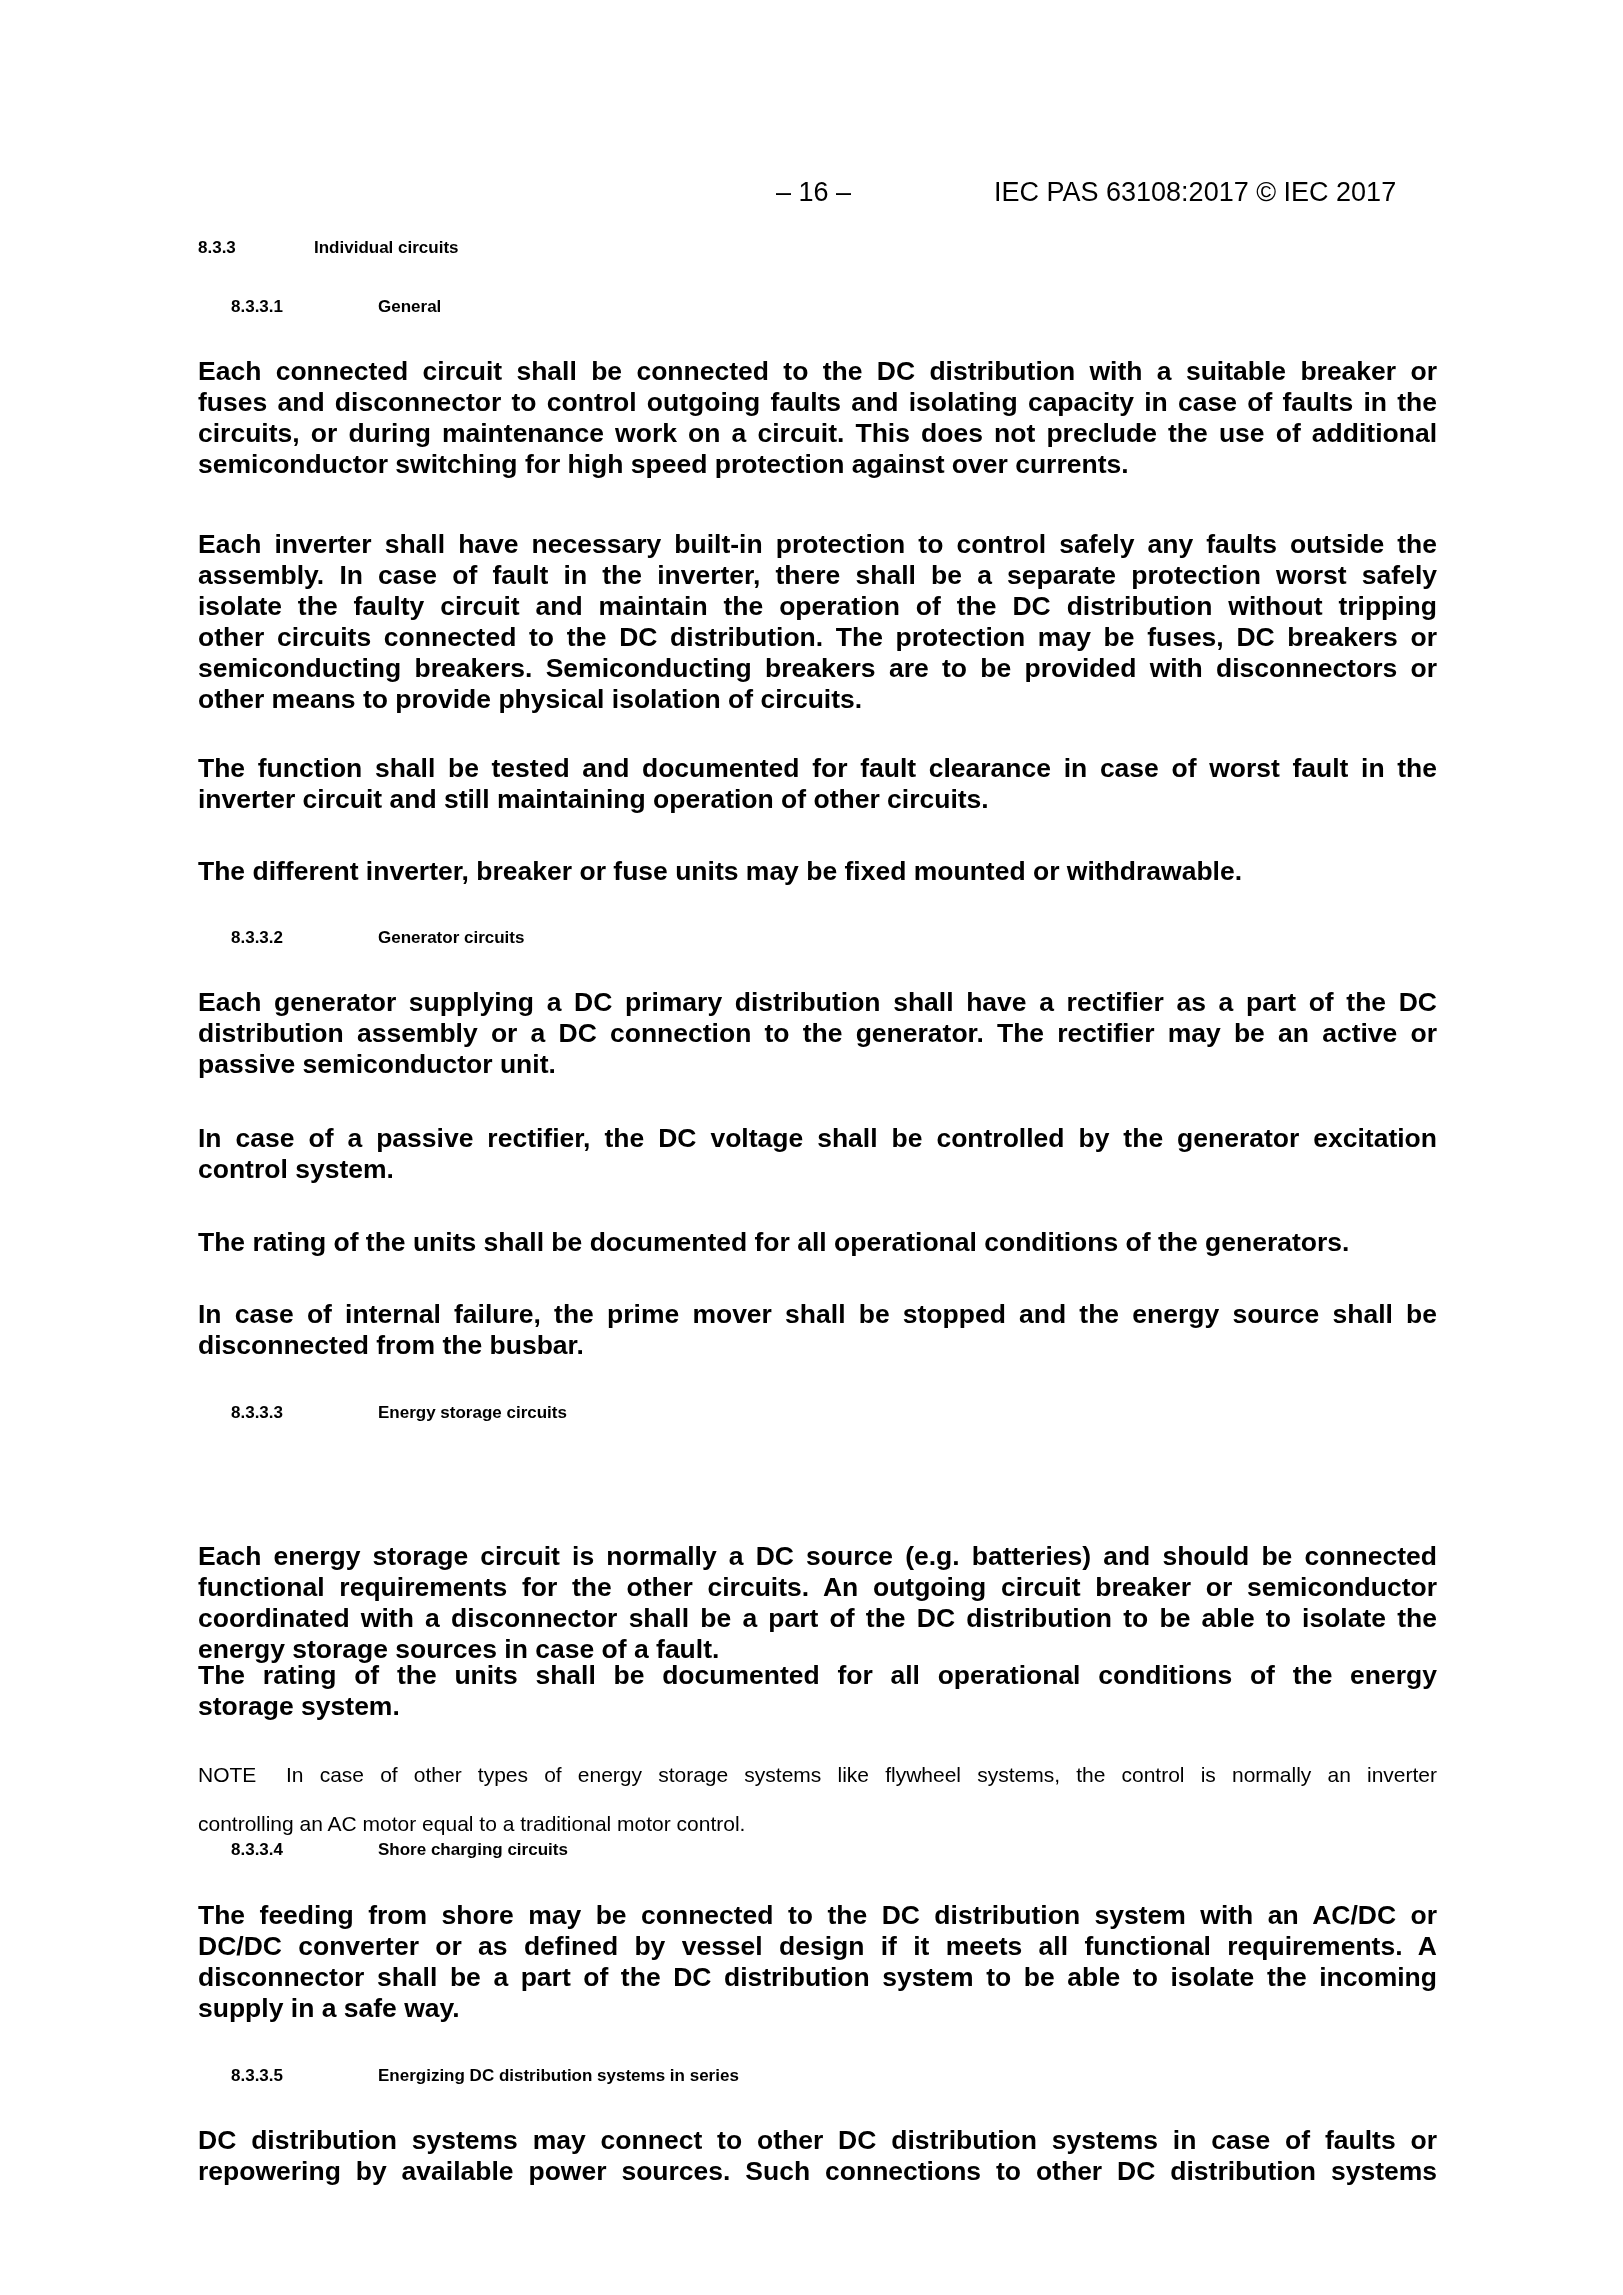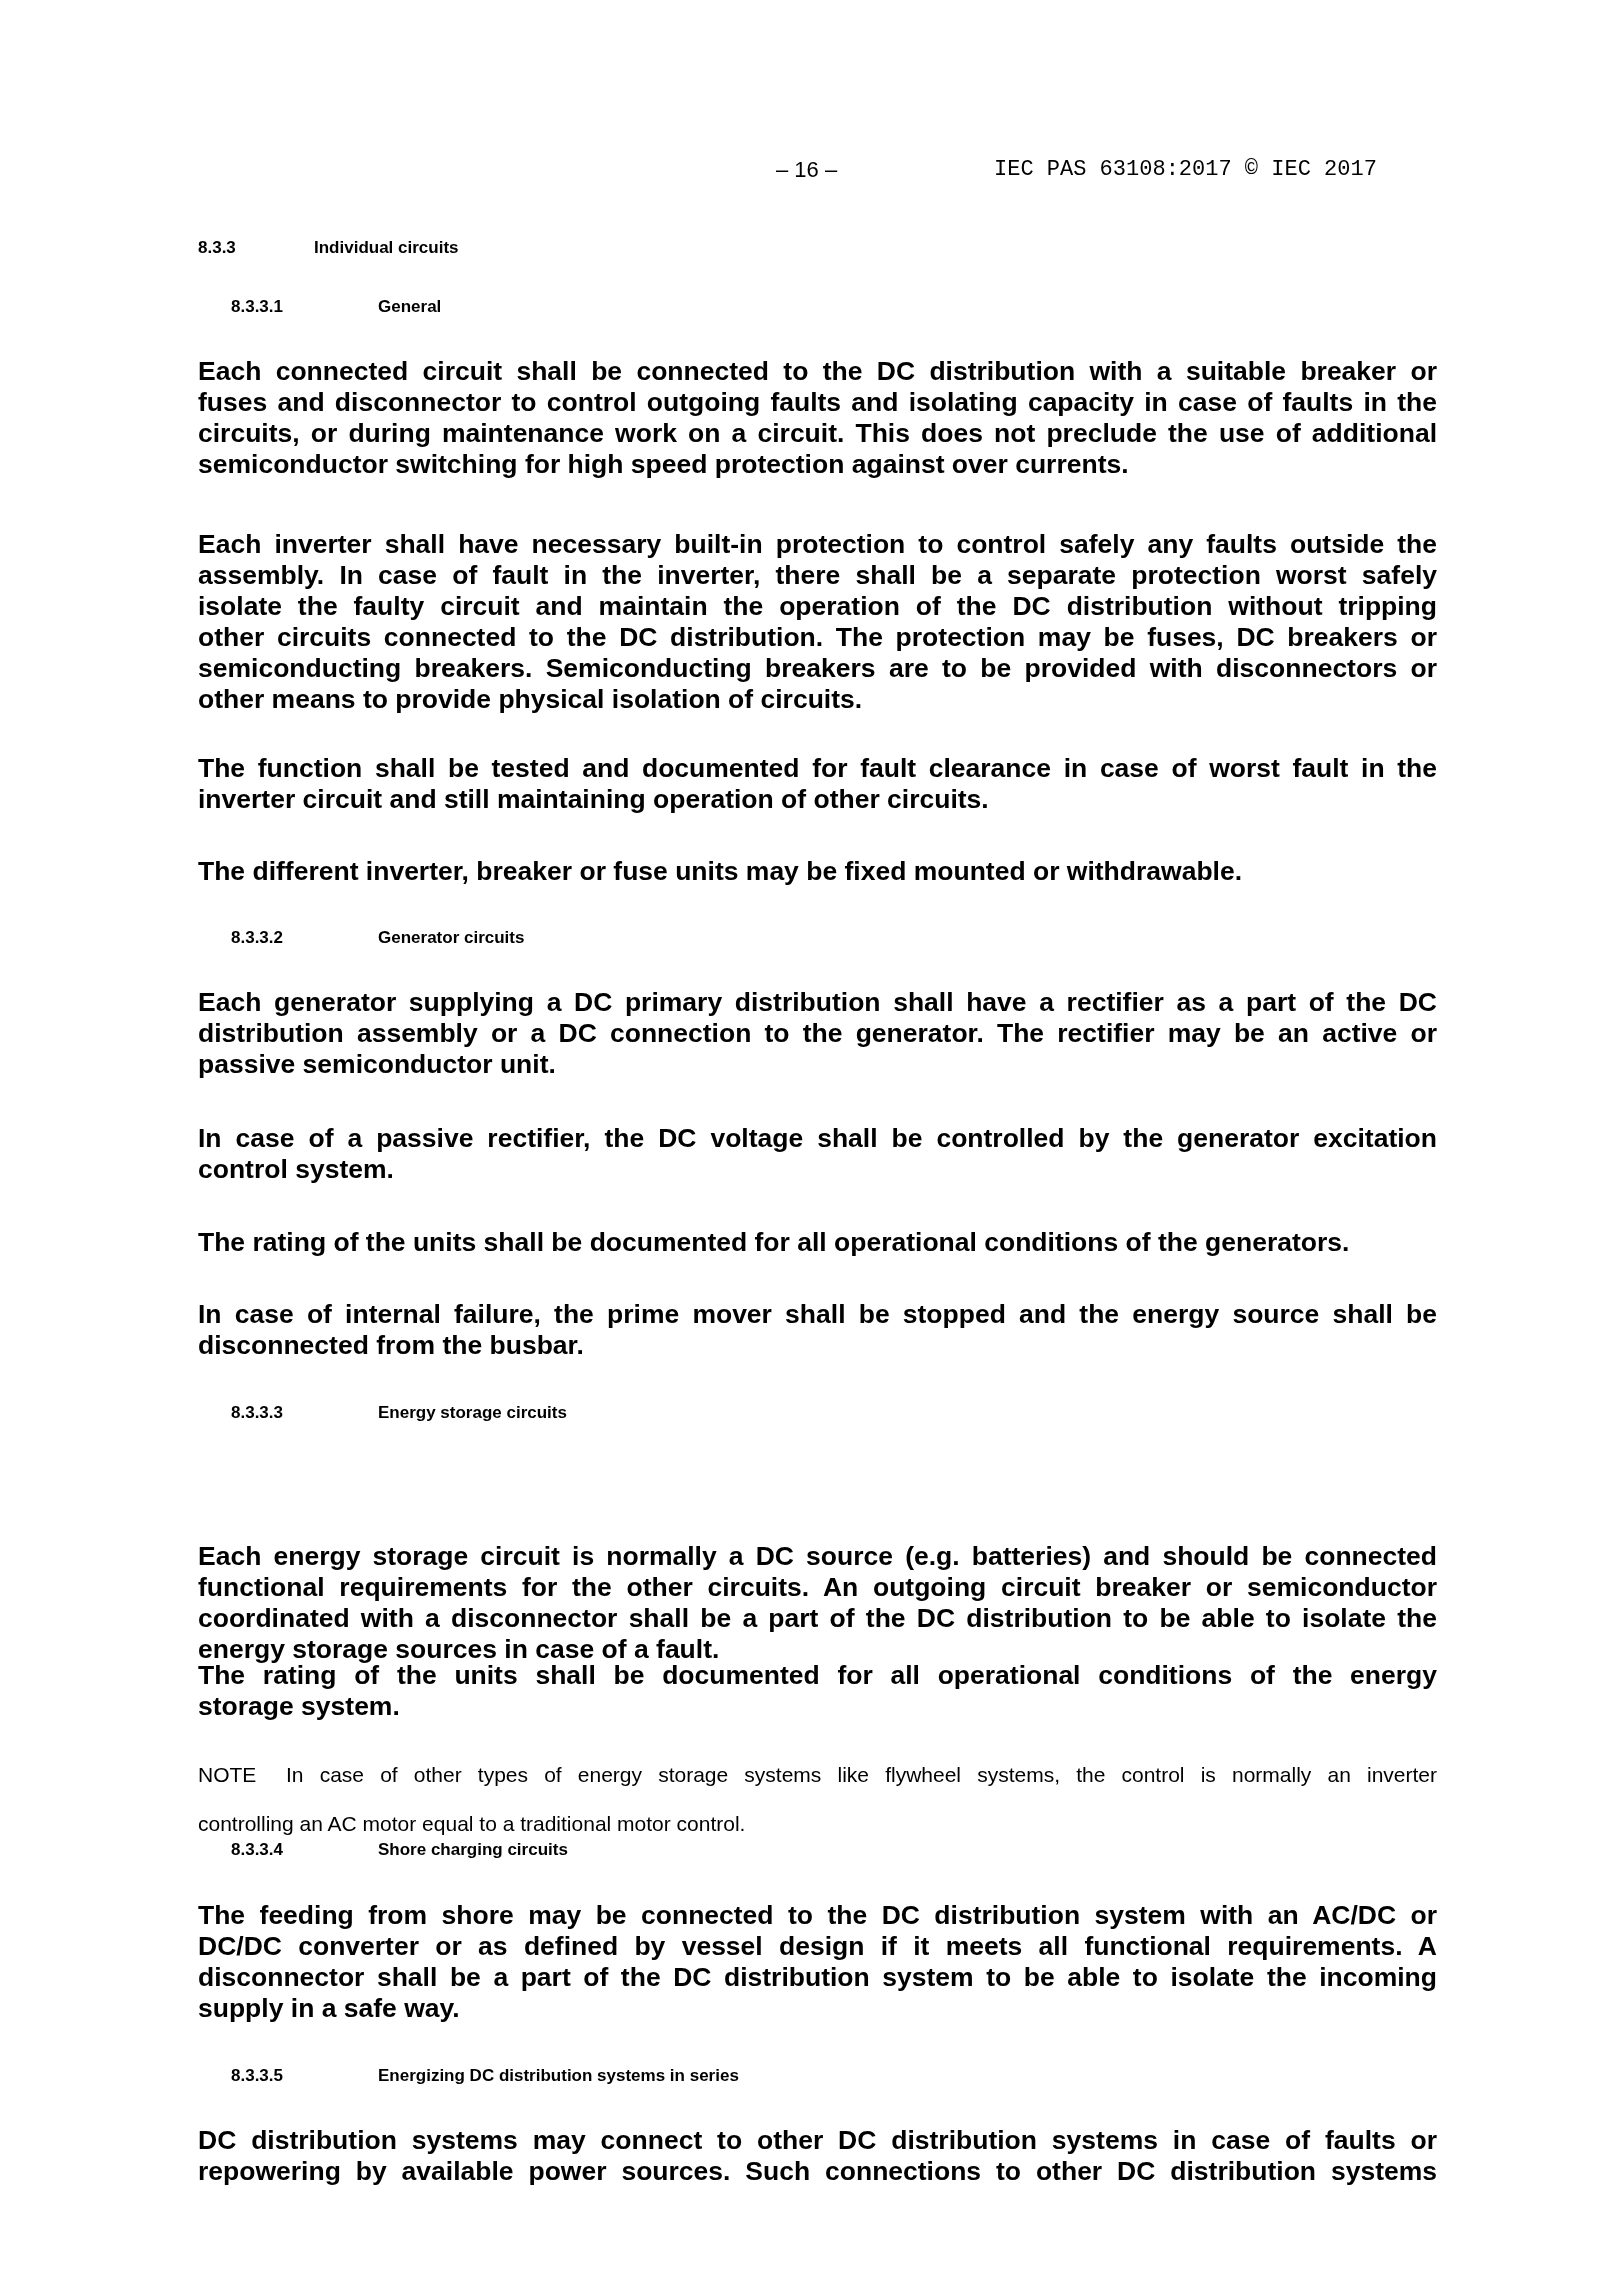--- a/index.html
+++ b/index.html
@@ -1,21 +1,21 @@
 <!DOCTYPE html>
 <html style="font-size:10.5px"><head>
 <meta charset="utf-8">
 <style>
   html, body { margin: 0; padding: 0; background: #ffffff; }
   body { width: 1623px; height: 2295px; position: relative; overflow: hidden;
          font-family: "Liberation Sans", sans-serif; color: #000; }
   .abs { position: absolute; }
-  .header { top: 157px; font-size: 22px; white-space: nowrap; }
+  .header { top: 177px; font-size: 27px; white-space: nowrap; }
   .pageno { left: 776px; }
-  .docid { left: 994px; font-family: Liberation Mono, monospace; }
+  .docid { left: 994px; }
   .h { left: 198px; font-weight: bold; font-size: 17px; white-space: nowrap; }
   .h .num { display: inline-block; }
   .h3 .num { width: 116px; }
   .h4 .num { width: 147px; margin-left: 33px; }
   .p { left: 198px; width: 1239px; font-size: 26.5px; line-height: 31px;
        text-align: justify; }
   .p .line { display: block; text-align: justify; text-align-last: justify; white-space: nowrap; overflow: hidden; height: 31px; font-weight: bold; }
   .p .line.last { text-align-last: left; }
   .note { left: 198px; width: 1239px; font-size: 21px; line-height: 25px; }
   .note .line { display: block; text-align: justify; text-align-last: justify; white-space: nowrap; height: 25px; }

